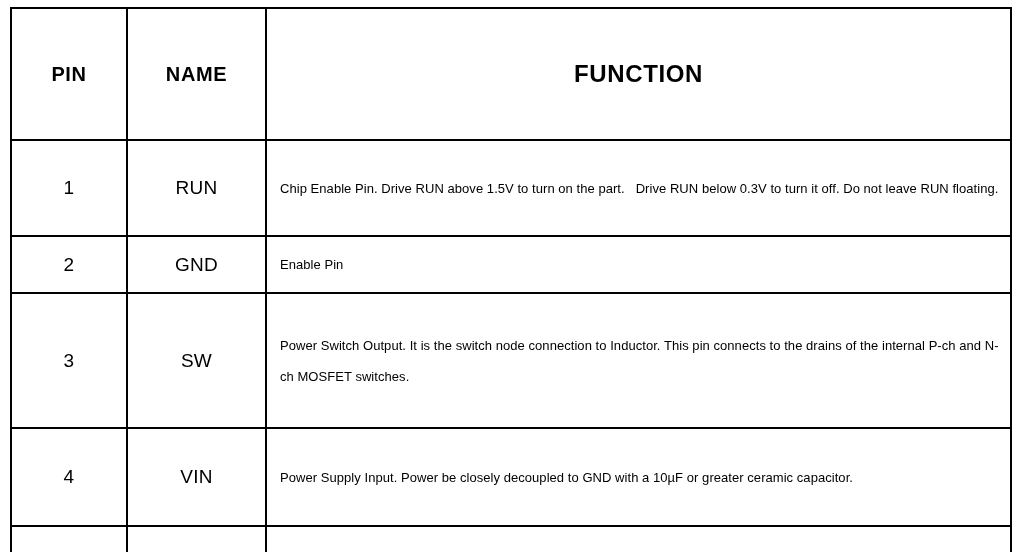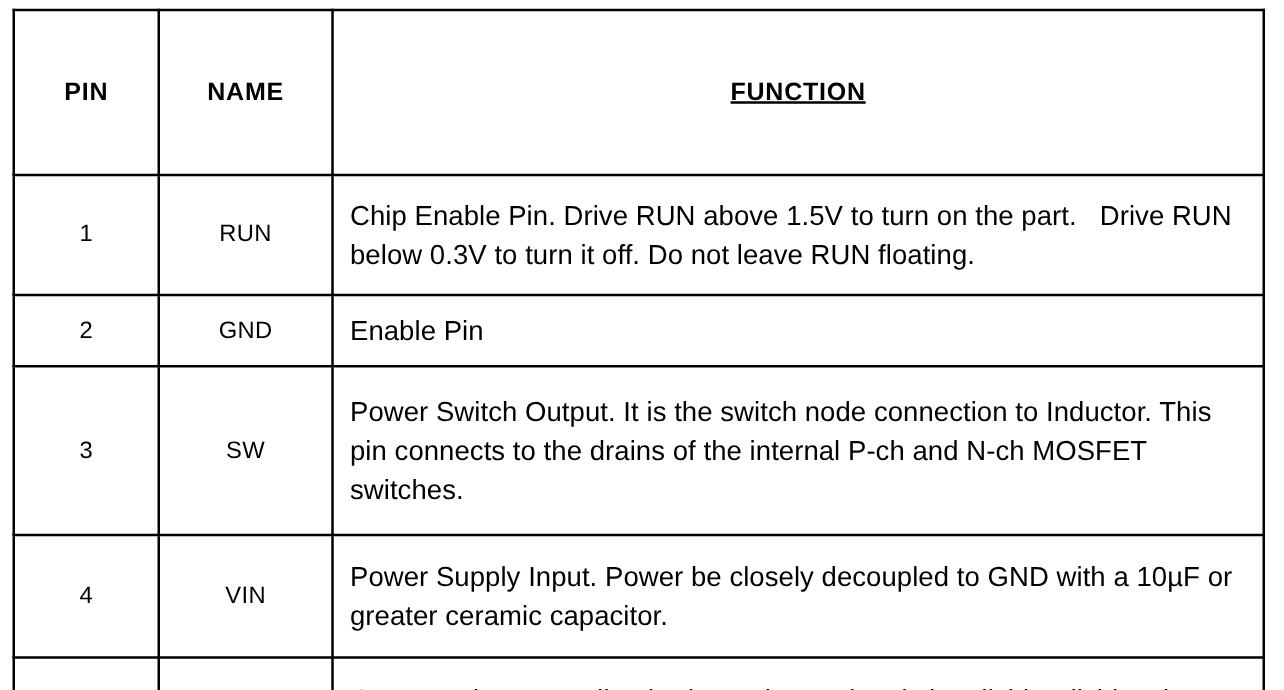--- a/index.html
+++ b/index.html
@@ -42,37 +42,36 @@
   
   thead th {
     height: 130px;
     text-align: center;
     vertical-align: middle;
     font-size: 20px;
     font-weight: bold;
     letter-spacing: 0.6px;
   }
   thead th.h-function {
-    font-size: 20px;
-    text-decoration: underline;
+    font-size: 24px;
   }
 
   
   tbody td.pin-cell,
   tbody td.name-cell {
     text-align: center;
     vertical-align: middle;
     font-size: 19px;
     font-weight: normal;
     letter-spacing: 0.3px;
   }
   tbody td.func-cell {
     text-align: left;
     vertical-align: middle;
-    font-size: 22px;
+    font-size: 13px;
     line-height: 31px;
     padding: 9px 8px 9px 13px;
     letter-spacing: 0.05px;
     white-space: pre-wrap;
   }
 
   tr.row-h1 td { height: 76px; }
   tr.row-h2 td { height: 37px; }
   tr.row-h3 td { height: 115px; }
   tr.row-h4 td { height: 78px; }

